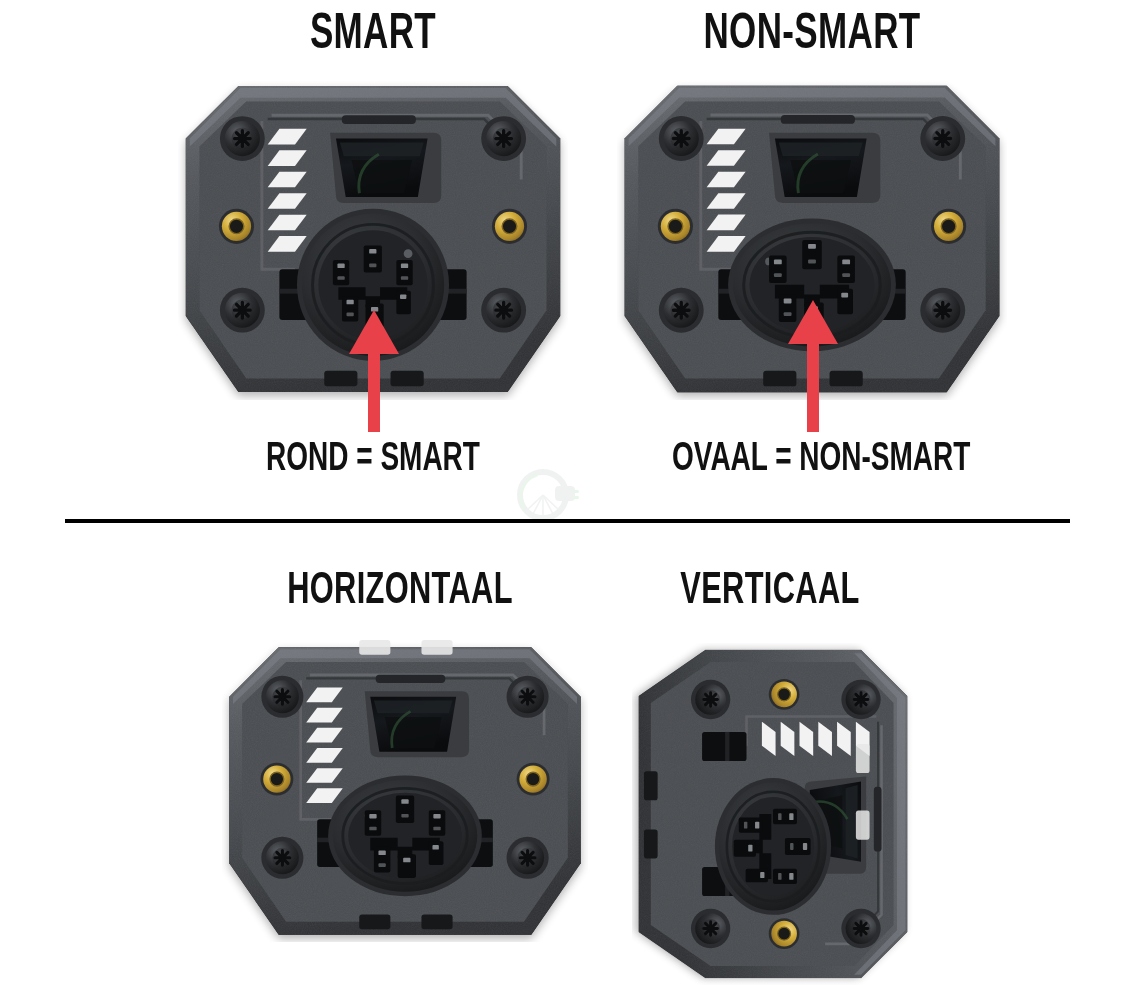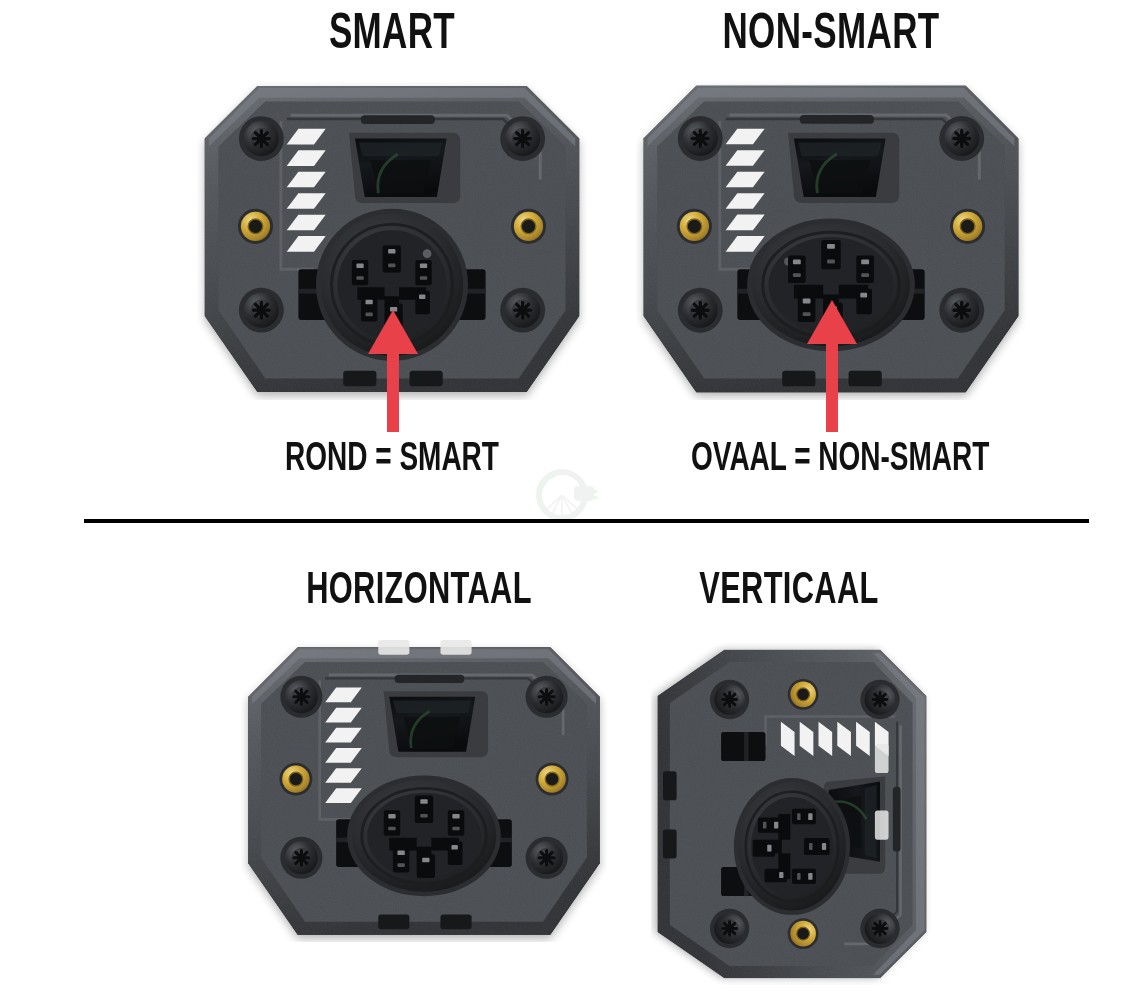--- a/index.html
+++ b/index.html
@@ -3,21 +3,21 @@
 <meta charset="utf-8">
 <title>Smart vs Non-Smart comparison</title>
 <style>
   html,body{margin:0;padding:0;}
   body{
     width:1128px;height:996px;
     background:#ffffff;
     font-family:"Liberation Sans","DejaVu Sans",sans-serif;
     position:relative;overflow:hidden;
   }
-  .stage{position:absolute;inset:0;margin-left:19px;}
+  .stage{position:absolute;inset:0;}
 
   
   .title{
     position:absolute;
     font-family:"Liberation Sans Narrow","Liberation Sans",sans-serif;
     font-weight:700;
     color:#111111;
     letter-spacing:0.5px;
     text-align:center;
     white-space:nowrap;

